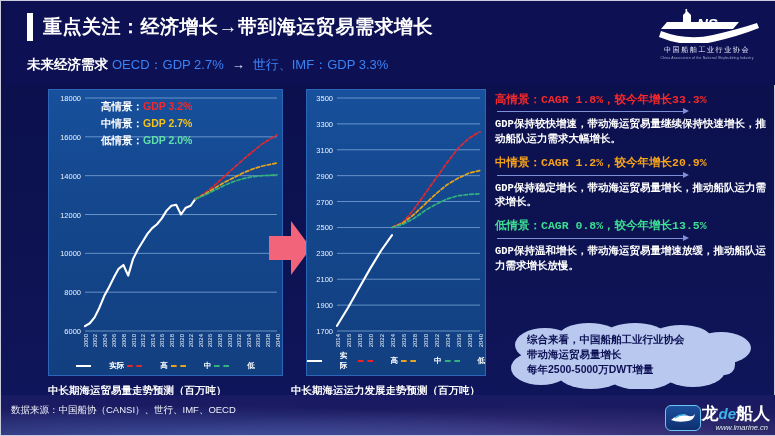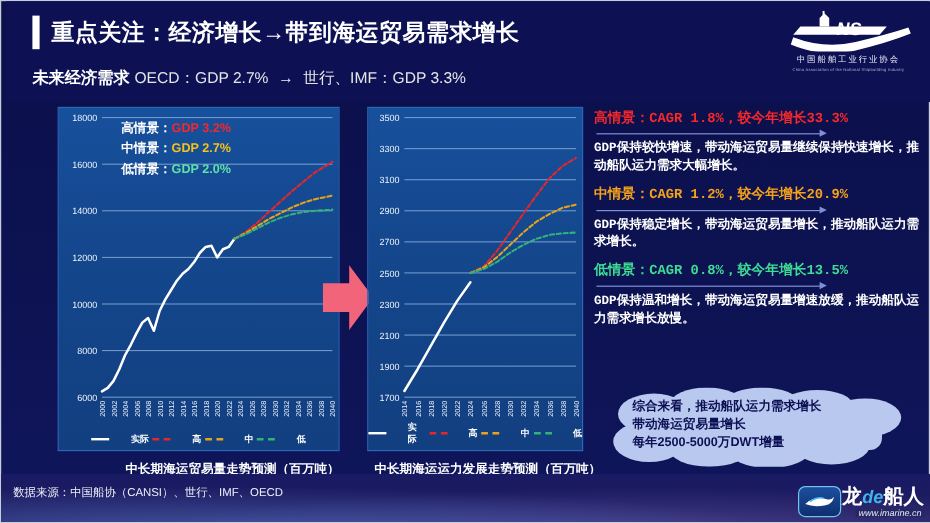--- a/index.html
+++ b/index.html
@@ -32,21 +32,21 @@
   .title-text {
     color: #ffffff; font-size: 19px; font-weight: bold;
     letter-spacing: .5px; white-space: nowrap;
   }
   .subtitle-row {
     position: absolute; left: 22px; top: 55px;
     display: flex; align-items: baseline; gap: 4px;
     white-space: nowrap;
   }
   .sub-label { color: #ffffff; font-size: 13.5px; font-weight: bold; }
-  .sub-val { color: #e5e5e5; font-size: 13px; font-weight: normal; }
+  .sub-val { color: #3b82f6; font-size: 13px; font-weight: normal; }
   .sub-arrow { color: #e9ecf7; font-size: 13px; padding: 0 4px; }
 
   
   .logo {
     position: absolute; right: 14px; top: 8px;
     width: 118px; text-align: center;
   }
   .logo-mark { height: 34px; display: flex; align-items: center; justify-content: center; }
   .logo-cn { color: #e7e9f5; font-size: 7px; letter-spacing: 1.6px; margin-top: 2px; }
   .logo-en { color: #a7adcd; font-size: 3.4px; letter-spacing: .2px; margin-top: 1px; }
@@ -81,21 +81,21 @@
   }
   .scen-line { font-size: 10.5px; font-weight: bold; white-space: nowrap; }
   .scen-label { color: #ffffff; }
   .scen-hi { color: #f5282b; }
   .scen-mid { color: #f5c21a; }
   .scen-lo { color: #5fe0a8; }
 
   
   .caption {
     position: absolute; color: #ffffff; font-size: 10.5px; font-weight: bold;
-    text-align: right; white-space: nowrap;
+    text-align: left; white-space: nowrap;
   }
   #caption-left  { left: 47px;  top: 383px; width: 235px; }
   #caption-right { left: 290px; top: 383px; width: 210px; }
 
   
   .arrow {
     position: absolute; left: 268px; top: 218px;
     width: 42px; height: 58px;
   }
 
@@ -381,21 +381,21 @@
         <ellipse cx="180" cy="15" rx="30" ry="13"></ellipse>
         <ellipse cx="220" cy="25" rx="30" ry="16"></ellipse>
         <ellipse cx="40" cy="45" rx="30" ry="17"></ellipse>
         <ellipse cx="90" cy="50" rx="34" ry="16"></ellipse>
         <ellipse cx="140" cy="52" rx="34" ry="15"></ellipse>
         <ellipse cx="192" cy="48" rx="32" ry="16"></ellipse>
         <rect x="22" y="16" width="212" height="36" rx="10"></rect>
       </g>
     </svg>
     <div class="cloud-text">
-      <div>综合来看，推动船队运力需求增长</div>
+      <div>综合来看，中国船舶工业行业协会</div>
       <div>带动海运贸易量增长</div>
       <div>每年2500-5000万DWT增量</div>
     </div>
   </div>
 
   <div class="footer">
     <div class="footer-text">数据来源：中国船协（CANSI）、世行、IMF、OECD</div>
     <div class="watermark">
       <div class="wm-badge">
         <svg width="28" height="18" viewBox="0 0 28 18">

